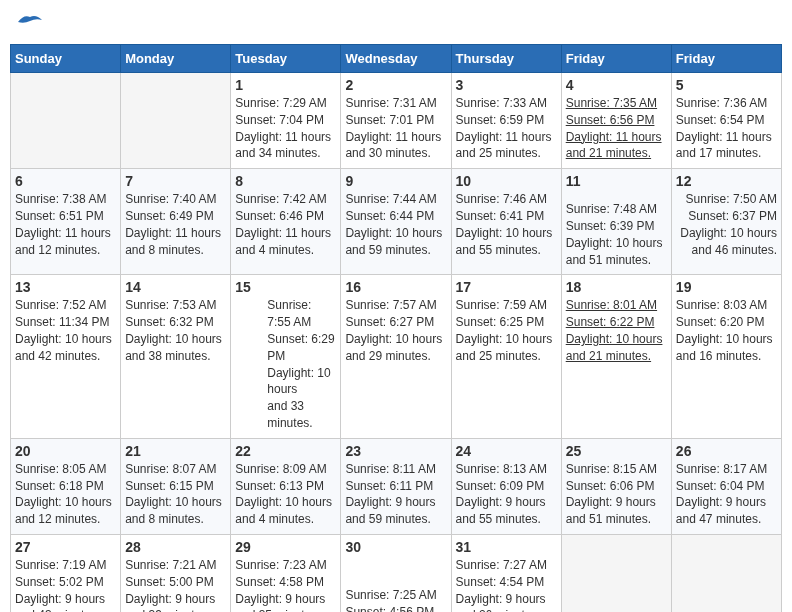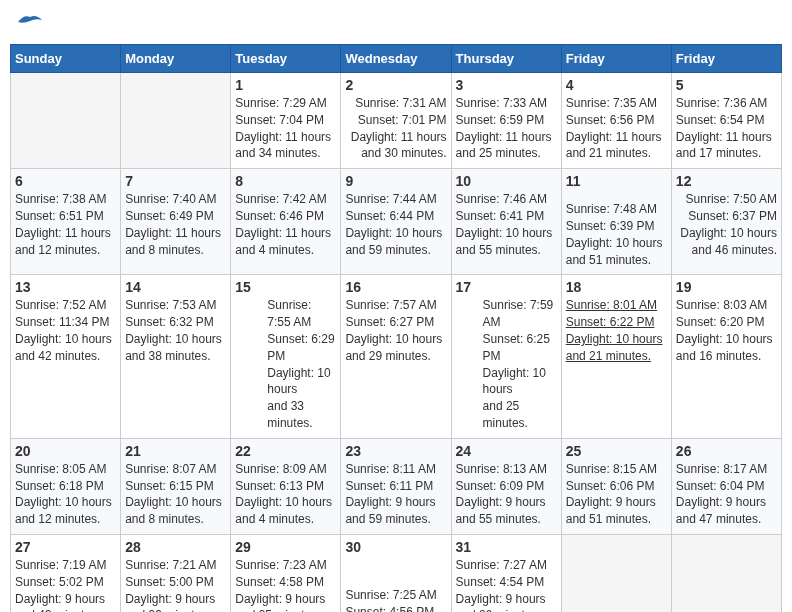--- a/index.html
+++ b/index.html
@@ -110,35 +110,35 @@
         <td class="empty-cell"></td>
         <td>
           <span class="day-number">1</span>
           <div class="day-info" style="white-space: pre-line;">Sunrise: 7:29 AM
 Sunset: 7:04 PM
 Daylight: 11 hours
 and 34 minutes.</div>
         </td>
         <td>
           <span class="day-number">2</span>
-          <div class="day-info" style="white-space: pre-line; text-align: right;">Sunrise: 7:31 AM
+          <div class="day-info" style="white-space: pre-line;">Sunrise: 7:31 AM
 Sunset: 7:01 PM
 Daylight: 11 hours
 and 30 minutes.</div>
         </td>
         <td>
           <span class="day-number">3</span>
           <div class="day-info" style="white-space: pre-line;">Sunrise: 7:33 AM
 Sunset: 6:59 PM
 Daylight: 11 hours
 and 25 minutes.</div>
         </td>
         <td>
           <span class="day-number">4</span>
-          <div class="day-info" style="white-space: pre-line;">Sunrise: 7:35 AM
+          <div class="day-info" style="white-space: pre-line; text-decoration: underline;">Sunrise: 7:35 AM
 Sunset: 6:56 PM
 Daylight: 11 hours
 and 21 minutes.</div>
         </td>
         <td>
           <span class="day-number">5</span>
           <div class="day-info" style="white-space: pre-line;">Sunrise: 7:36 AM
 Sunset: 6:54 PM
 Daylight: 11 hours
 and 17 minutes.</div>
@@ -219,21 +219,21 @@
         </td>
         <td>
           <span class="day-number">16</span>
           <div class="day-info" style="white-space: pre-line;">Sunrise: 7:57 AM
 Sunset: 6:27 PM
 Daylight: 10 hours
 and 29 minutes.</div>
         </td>
         <td>
           <span class="day-number">17</span>
-          <div class="day-info" style="white-space: pre-line; margin-left: 27px;">Sunrise: 7:59 AM
+          <div class="day-info" style="white-space: pre-line;">Sunrise: 7:59 AM
 Sunset: 6:25 PM
 Daylight: 10 hours
 and 25 minutes.</div>
         </td>
         <td>
           <span class="day-number">18</span>
           <div class="day-info" style="white-space: pre-line; text-decoration: underline;">Sunrise: 8:01 AM
 Sunset: 6:22 PM
 Daylight: 10 hours
 and 21 minutes.</div>

